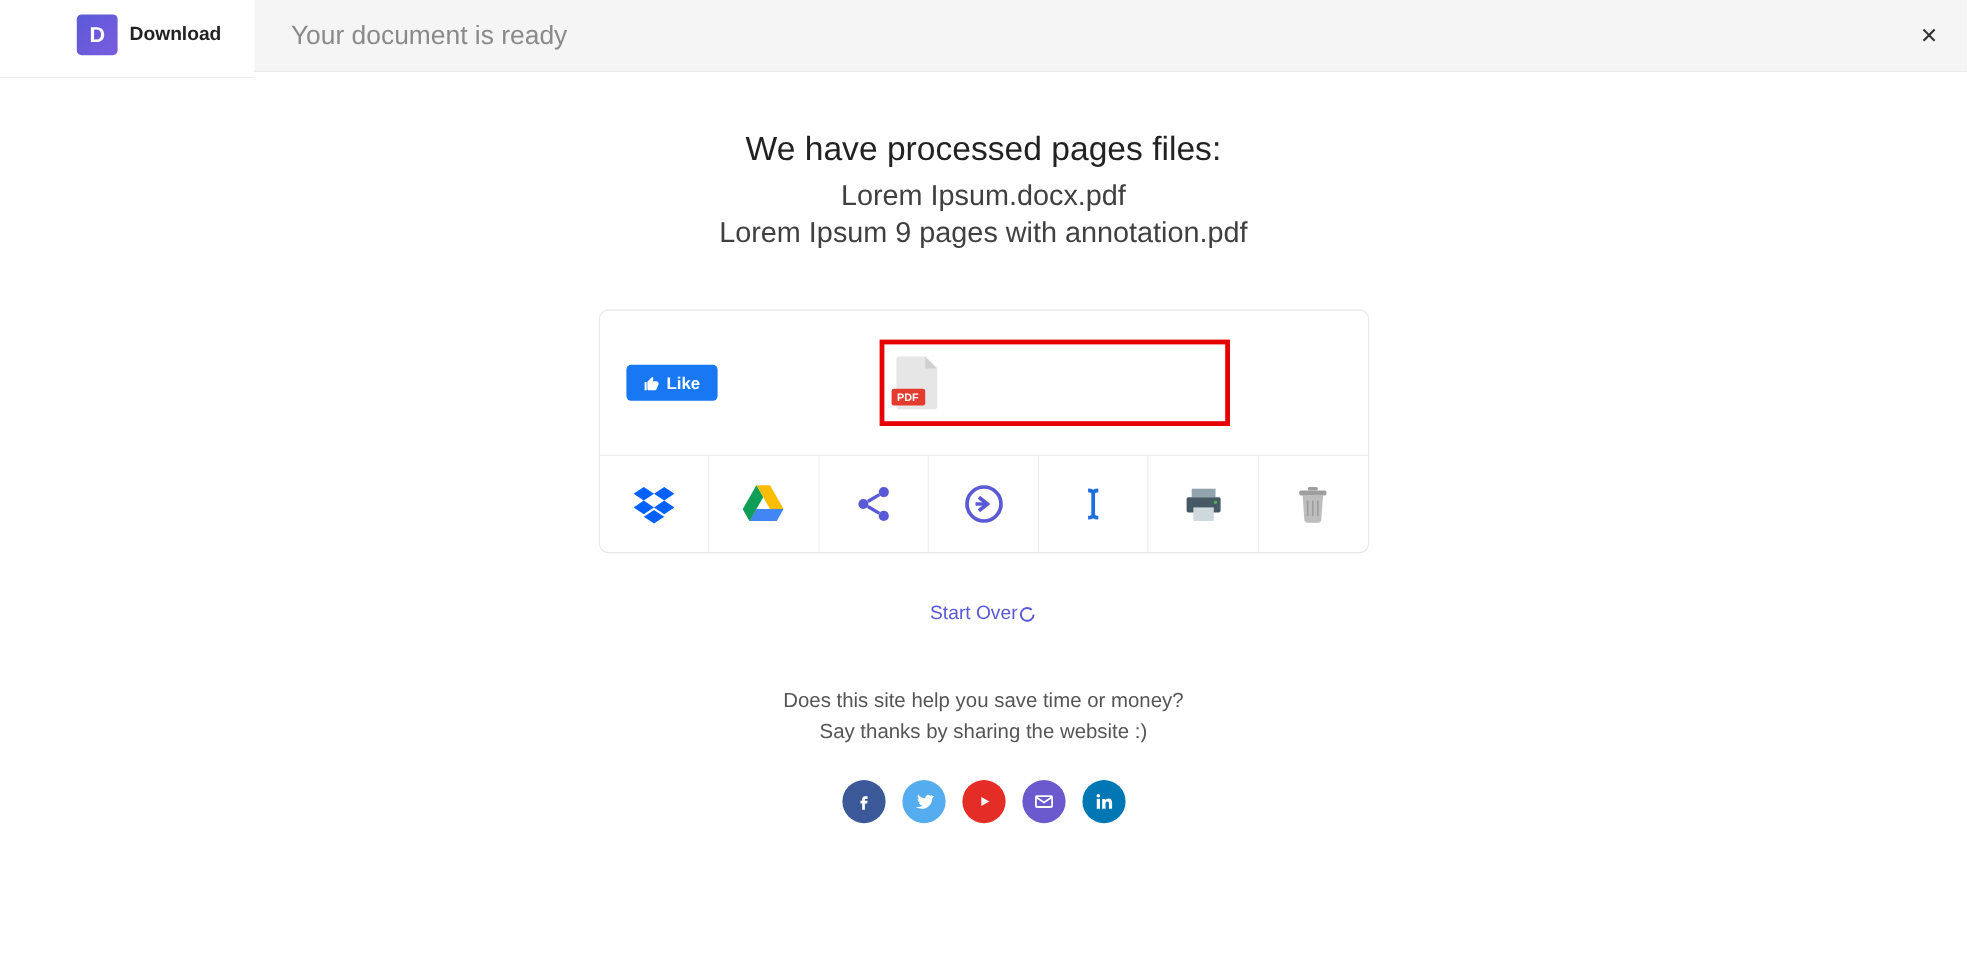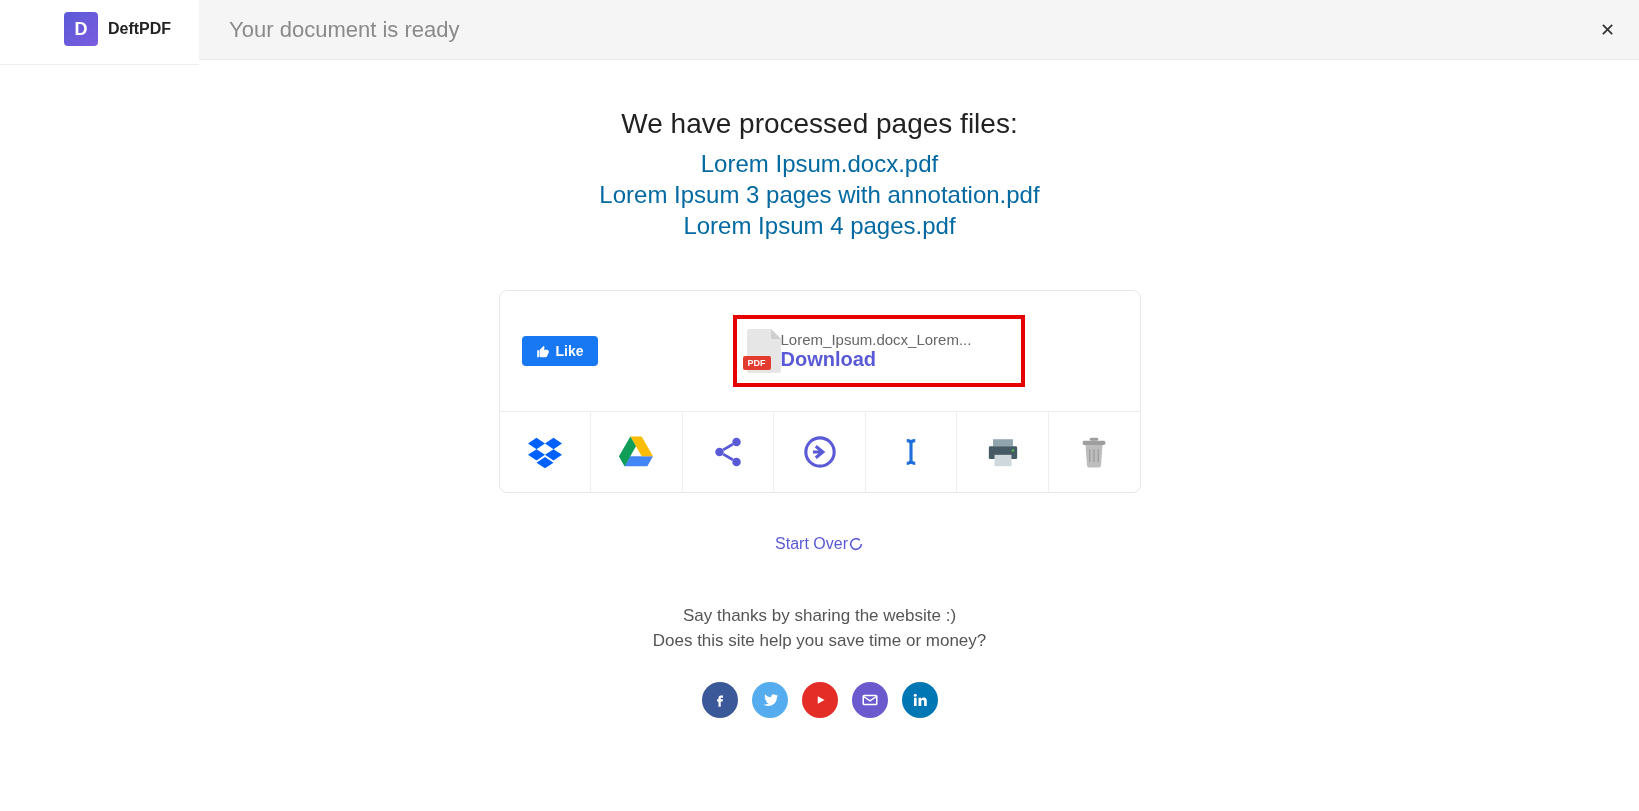--- a/index.html
+++ b/index.html
@@ -8,21 +8,21 @@
 .header-bar { display:flex; align-items:center; height:60px; background:#f5f5f5; border-bottom:1px solid #e9e9e9; position:relative; }
 .brand-box { background:#fff; height:70px; display:flex; align-items:center; padding:0 28px 0 64px; position:relative; z-index:2; border-bottom:1px solid #eee;}
 .brand-logo { width:34px; height:34px; background:linear-gradient(135deg,#5a5ad6,#7b5ce0); border-radius:4px; display:flex; align-items:center; justify-content:center; color:#fff; font-weight:700; font-size:18px; margin-right:10px; }
 .brand-name { font-weight:700; font-size:16px; color:#222; }
 .header-title { color:#8a8a8a; font-size:22px; font-weight:300; margin-left:30px; }
 .close-x { position:absolute; right:24px; top:50%; transform:translateY(-50%); color:#333; font-size:18px; cursor:pointer; }
 
 .main { width:100%; text-align:center; padding-top:48px; }
 
 .processed-title { font-size:28px; font-weight:300; color:#222; margin-bottom:8px; }
-.file-list { font-size:24px; color:#0369a1; font-weight:400; line-height:1.3; }
+.file-list { font-size:24px; color:#404040; font-weight:400; line-height:1.3; }
 .file-item { display:block; }
 
 .download-card { width:642px; margin:48px auto 0; border:1px solid #e8e8e8; border-radius:8px; }
 .card-top { display:flex; align-items:center; padding:24px 22px; }
 .like-btn { background:#1877f2; color:#fff; border:none; border-radius:4px; padding:7px 14px; font-size:14px; font-weight:700; display:flex; align-items:flex-end; gap:6px; cursor:pointer; }
 .thumb { width:14px; height:14px; }
 
 .download-box { margin-left:135px; border:4px solid #e60000; padding:10px 12px 10px 10px; display:flex; align-items:center; width:292px; }
 .doc-icon-wrap { position:relative; margin-right:0; }
 .doc-page { width:34px; height:44px; background:#e6e6e6; border-radius:2px; position:relative; }
@@ -50,51 +50,46 @@
 .c-em { background:#6a5acd; }
 .c-li { background:#0077b5; }
 .social-circle svg { width:18px; height:18px; }
 </style>
 </head>
 <body>
 
 <div class="header-bar">
   <div class="brand-box">
     <div class="brand-logo">D</div>
-    <div class="brand-name">DeftPDF</div>
+    <div class="brand-name">Download</div>
   </div>
   <div class="header-title">Your document is ready</div>
   <div class="close-x">✕</div>
 </div>
 
 <div class="main">
   <div class="processed-title">We have processed pages files:</div>
   <div class="file-list">
     <span class="file-item">Lorem Ipsum.docx.pdf</span>
-    <span class="file-item">Lorem Ipsum 3 pages with annotation.pdf</span>
-    <span class="file-item">Lorem Ipsum 4 pages.pdf</span>
+    <span class="file-item">Lorem Ipsum 9 pages with annotation.pdf</span>
   </div>
 
   <div class="download-card">
     <div class="card-top">
       <button class="like-btn">
         <svg class="thumb" viewBox="0 0 24 24" fill="#fff">
             <path d="M2 21h3V9H2v12zm19-11c0-1.1-.9-2-2-2h-5.3l.8-3.8V3.7c0-.4-.2-.8-.4-1.1L13 1.5 6.6 8c-.4.4-.6.9-.6 1.4V19c0 1.1.9 2 2 2h9c.8 0 1.5-.5 1.8-1.2l3-7c.1-.3.2-.5.2-.8v-2z"></path>
           </svg>
         <span>Like</span>
       </button>
 
       <div class="download-box">
         <div class="doc-icon-wrap">
           <div class="doc-page"></div>
           <div class="pdf-badge">PDF</div>
-        </div>
-        <div class="dl-text">
-          <div class="dl-filename">Lorem_Ipsum.docx_Lorem...</div>
-          <div class="dl-label">Download</div>
         </div>
       </div>
     </div>
 
     <div class="action-row">
       <div class="action-cell">
         <svg class="act-icon" viewBox="0 0 24 24" fill="#0061ff">
             <path d="M6 2l6 4-6 4-6-4 6-4zm12 0l6 4-6 4-6-4 6-4zM0 14l6-4 6 4-6 4-6-4zm12 0l6-4 6 4-6 4-6-4zM6 19.5l6-4 6 4-6 4-6-4z"></path>
           </svg>
       </div>
@@ -145,22 +140,22 @@
   </div>
 
   <div class="start-over">
     <span>Start Over</span>
     <svg class="reload-ic" viewBox="0 0 24 24" fill="none" stroke="#5a5ad6" stroke-width="2.4">
         <path d="M20 12a8 8 0 1 1-2.3-5.6"></path>
       </svg>
   </div>
 
   <div class="thanks-block">
+    <div>Does this site help you save time or money?</div>
     <div>Say thanks by sharing the website :)</div>
-    <div>Does this site help you save time or money?</div>
   </div>
 
   <div class="social-row">
     <div class="social-circle c-fb">
       <svg viewBox="0 0 24 24" fill="#fff">
           <path d="M13 9h3V6h-3c-1.7 0-3 1.3-3 3v2H8v3h2v7h3v-7h2.5l.5-3H13V9z"></path>
         </svg>
     </div>
     <div class="social-circle c-tw">
       <svg viewBox="0 0 24 24" fill="#fff">

